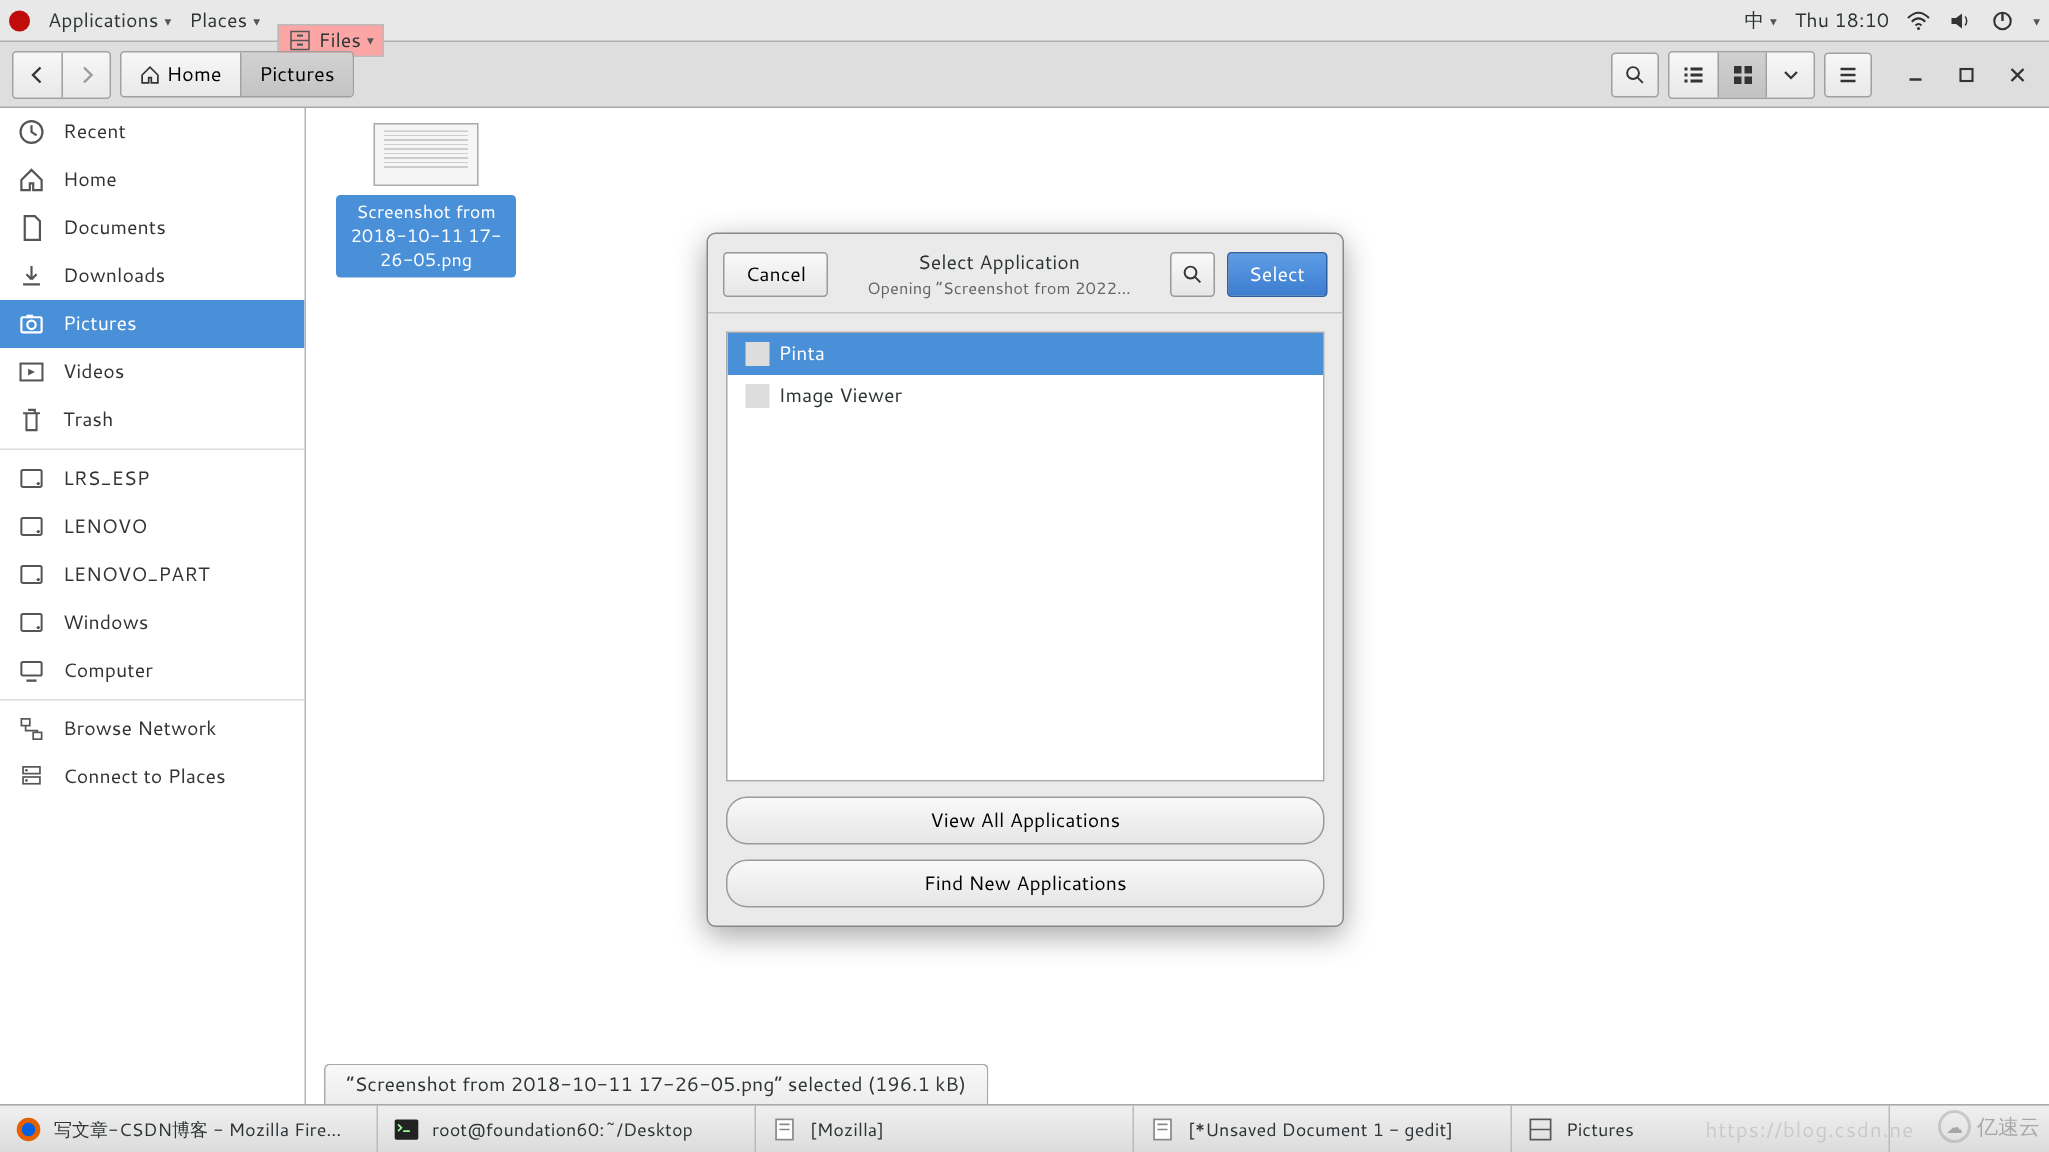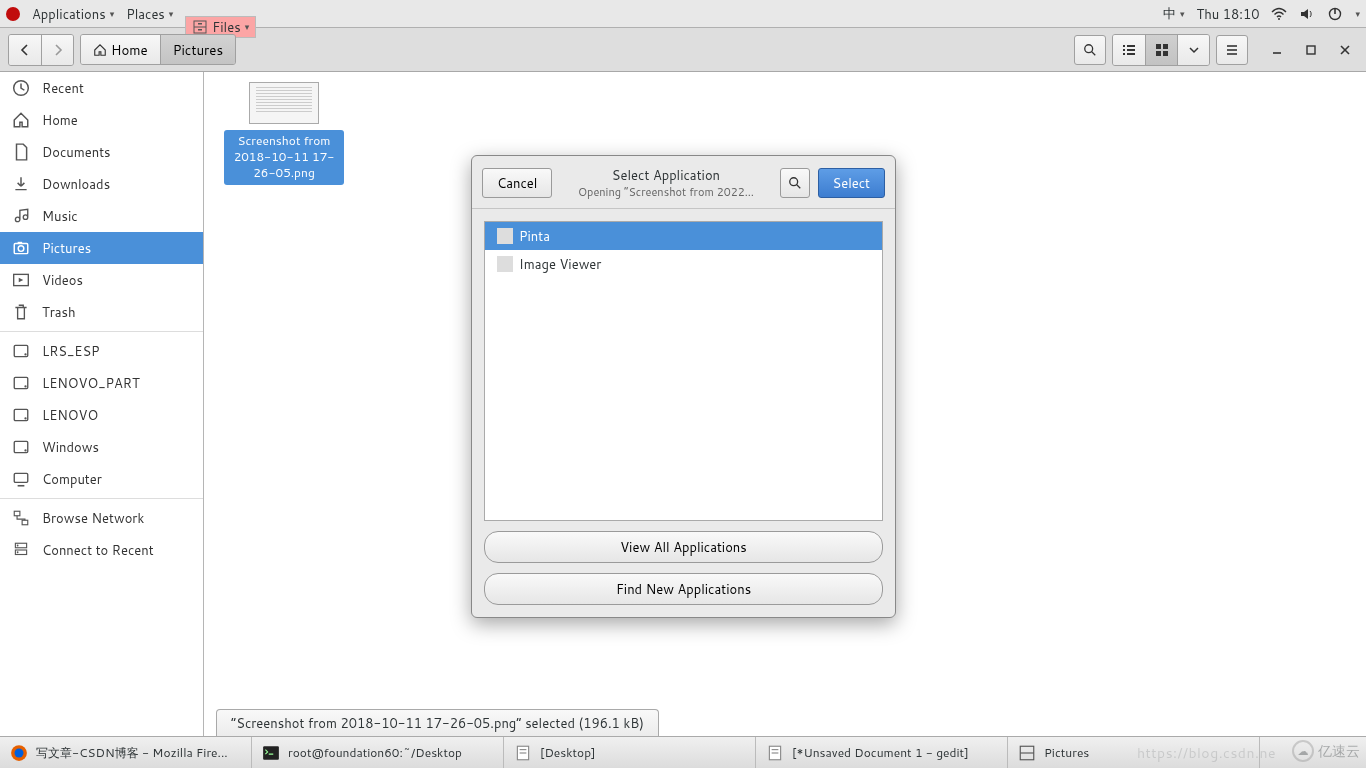--- a/index.html
+++ b/index.html
@@ -229,26 +229,20 @@
           <path d="M4 1h6l3 3v11H4z" fill="none" stroke="#555" stroke-width="1.3"></path>
         </svg>
         <span>Documents</span>
       </div>
     <div class="side-item">
         <svg class="side-icon" viewBox="0 0 16 16">
           <path d="M8 2v8m0 0l-3-3m3 3l3-3M3 13h10" fill="none" stroke="#555" stroke-width="1.3"></path>
         </svg>
         <span>Downloads</span>
       </div>
-    <div class="side-item">
-        <svg class="side-icon" viewBox="0 0 16 16">
-          <path d="M5 13a2 2 0 100-4 2 2 0 000 4zM12 11a2 2 0 100-4 2 2 0 000 4zM7 11V3l7-1v7" fill="none" stroke="#555" stroke-width="1.2"></path>
-        </svg>
-        <span>Music</span>
-      </div>
     <div class="side-item selected">
         <svg class="side-icon" viewBox="0 0 16 16">
           <rect x="2" y="4" width="12" height="9" rx="1" fill="none" stroke="#fff" stroke-width="1.3"></rect>
           <circle cx="8" cy="8.5" r="2.5" fill="none" stroke="#fff" stroke-width="1.3"></circle>
           <rect x="5" y="2.5" width="4" height="2" fill="#fff"></rect>
         </svg>
         <span>Pictures</span>
       </div>
     <div class="side-item">
         <svg class="side-icon" viewBox="0 0 16 16">
@@ -269,28 +263,28 @@
           <rect x="2" y="3" width="12" height="10" rx="1" fill="none" stroke="#555" stroke-width="1.2"></rect>
           <circle cx="12" cy="11" r="1" fill="#555"></circle>
         </svg>
         <span>LRS_ESP</span>
       </div>
     <div class="side-item">
         <svg class="side-icon" viewBox="0 0 16 16">
           <rect x="2" y="3" width="12" height="10" rx="1" fill="none" stroke="#555" stroke-width="1.2"></rect>
           <circle cx="12" cy="11" r="1" fill="#555"></circle>
         </svg>
-        <span>LENOVO_PART</span>
+        <span>LENOVO</span>
       </div>
     <div class="side-item">
         <svg class="side-icon" viewBox="0 0 16 16">
           <rect x="2" y="3" width="12" height="10" rx="1" fill="none" stroke="#555" stroke-width="1.2"></rect>
           <circle cx="12" cy="11" r="1" fill="#555"></circle>
         </svg>
-        <span>LENOVO</span>
+        <span>LENOVO_PART</span>
       </div>
     <div class="side-item">
         <svg class="side-icon" viewBox="0 0 16 16">
           <rect x="2" y="3" width="12" height="10" rx="1" fill="none" stroke="#555" stroke-width="1.2"></rect>
           <circle cx="12" cy="11" r="1" fill="#555"></circle>
         </svg>
         <span>Windows</span>
       </div>
     <div class="side-item">
         <svg class="side-icon" viewBox="0 0 16 16">
@@ -308,21 +302,21 @@
         </svg>
         <span>Browse Network</span>
       </div>
     <div class="side-item">
         <svg class="side-icon" viewBox="0 0 16 16">
           <rect x="3" y="2" width="10" height="4" fill="none" stroke="#555"></rect>
           <rect x="3" y="8" width="10" height="4" fill="none" stroke="#555"></rect>
           <circle cx="5" cy="4" r=".8" fill="#555"></circle>
           <circle cx="5" cy="10" r=".8" fill="#555"></circle>
         </svg>
-        <span>Connect to Recent</span>
+        <span>Connect to Places</span>
       </div>
   </div>
 
   <div class="content">
     <div class="file-tile">
       <div class="file-thumb"></div>
       <div class="file-label">Screenshot from 2018-10-11 17-26-05.png</div>
     </div>
     <div class="status-bar">“Screenshot from 2018-10-11 17-26-05.png” selected  (196.1 kB)</div>
   </div>
@@ -375,21 +369,21 @@
         <path d="M3 5l2 2-2 2M6 9h4" stroke="#9f9" stroke-width="1" fill="none"></path>
       </svg>
       <span>root@foundation60:~/Desktop</span>
     </div>
   <div class="task-item">
       <svg class="ti-icon" viewBox="0 0 16 16">
         <rect x="3" y="2" width="10" height="12" fill="#fff" stroke="#888"></rect>
         <line x1="5" y1="5" x2="11" y2="5" stroke="#888"></line>
         <line x1="5" y1="8" x2="11" y2="8" stroke="#888"></line>
       </svg>
-      <span>[Desktop]</span>
+      <span>[Mozilla]</span>
     </div>
   <div class="task-item">
       <svg class="ti-icon" viewBox="0 0 16 16">
         <rect x="3" y="2" width="10" height="12" fill="#fff" stroke="#888"></rect>
         <line x1="5" y1="5" x2="11" y2="5" stroke="#888"></line>
         <line x1="5" y1="8" x2="11" y2="8" stroke="#888"></line>
       </svg>
       <span>[*Unsaved Document 1 - gedit]</span>
     </div>
   <div class="task-item">

